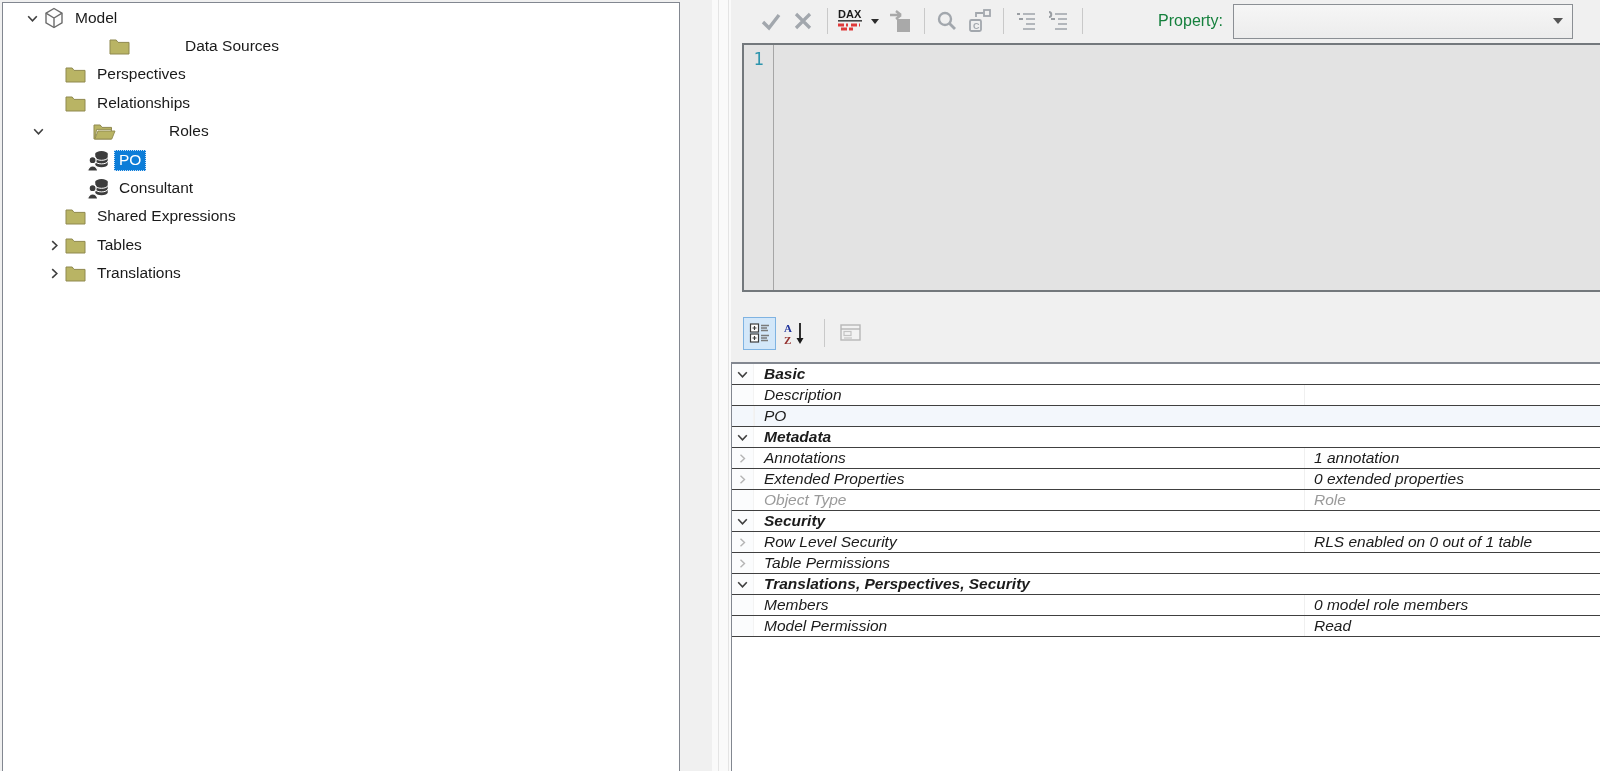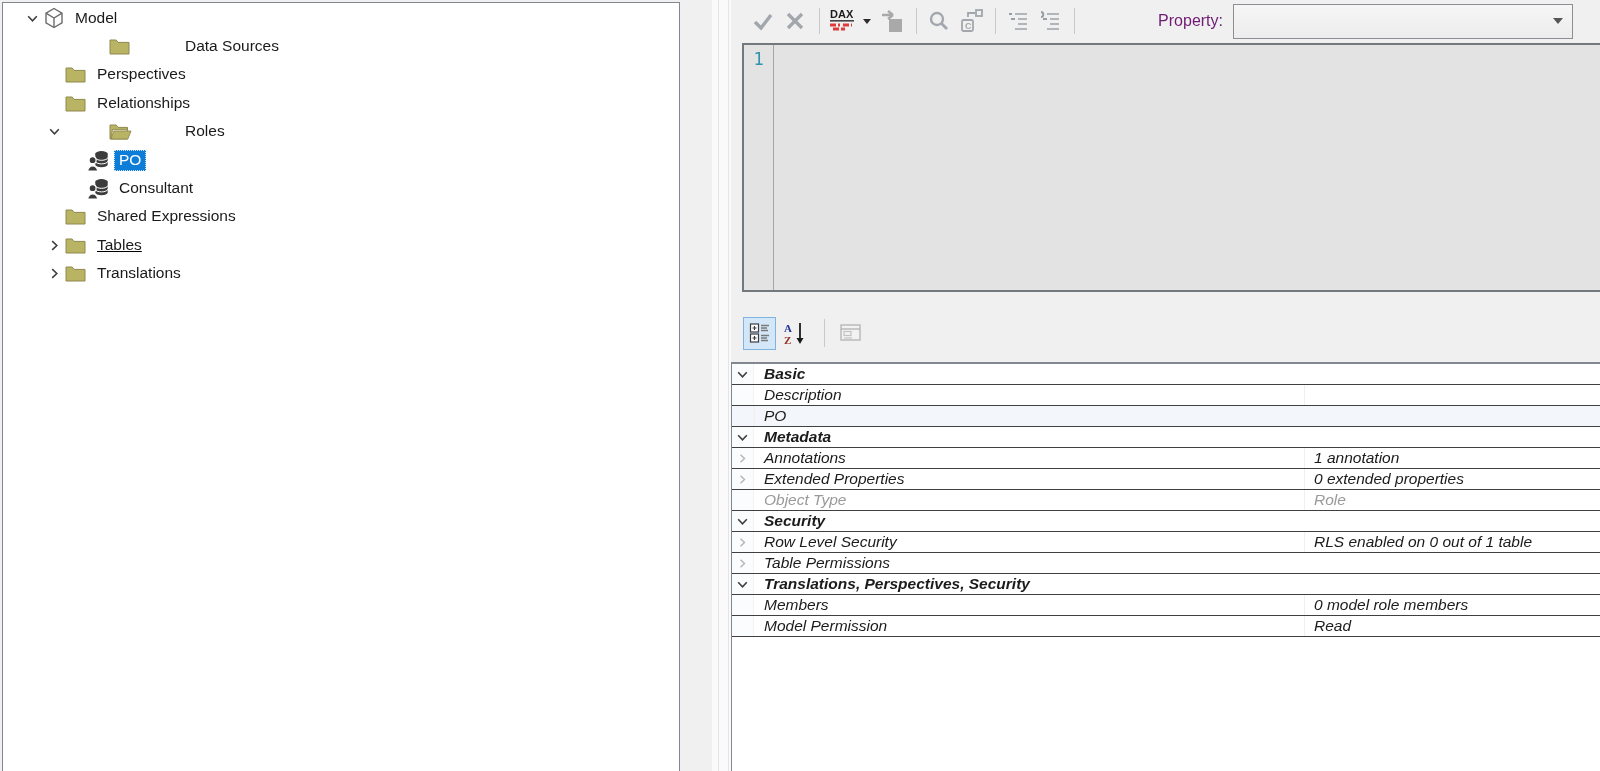--- a/index.html
+++ b/index.html
@@ -20,27 +20,27 @@
 
   
   .splitter { position:absolute; left:712px; top:0; width:19px; height:771px; background:#fafafa; }
   .splitter:before, .splitter:after { content:""; position:absolute; top:0; bottom:0; width:1px; background:#e4e4e4; }
   .splitter:before { left:6px; } .splitter:after { left:16px; }
 
   
   .right-panel { position:absolute; left:731px; top:0; width:869px; height:771px; background:#f0f0f0; }
 
   
-  .ed-toolbar { position:absolute; left:4px; top:0; right:0; height:42px;
+  .ed-toolbar { position:absolute; left:12px; top:0; right:0; height:42px;
                 display:flex; align-items:center; padding-left:13px; }
   .tbtn { width:30px; height:30px; border:none; background:transparent; display:flex;
           align-items:center; justify-content:center; margin-right:2px; flex:none; cursor:default; }
   .tbtn.caret { width:16px; }
   .tsep { width:1px; height:26px; background:#c9c9c9; margin:0 7px; flex:none; }
-  .prop-label { font-size:16px; color:#701a75; margin:0 10px 0 auto; flex:none; }
+  .prop-label { font-size:16px; color:#15803d; margin:0 10px 0 auto; flex:none; }
   .combo { width:340px; height:35px; margin-right:27px; flex:none; border:1px solid #8b8f94;
            background:linear-gradient(#f6f6f6,#ececec); display:flex; align-items:center; position:relative; }
   .combo-value { flex:1; font-size:15px; color:#222; padding-left:6px; }
   .combo-arrow { position:absolute; right:9px; top:13px; width:0; height:0;
                  border-left:5px solid transparent; border-right:5px solid transparent; border-top:6px solid #555; }
 
   
   .editor { position:absolute; left:11px; top:43px; right:0; height:249px;
             background:#e3e3e3; border:2px solid #73787c; border-right:none; display:flex; }
   .gutter { width:30px; border-right:1px solid #a6a6a6; flex:none;
@@ -111,21 +111,21 @@
       </div>
       <div class="tree-row" style="padding-left: 40px;">
         <span class="slot-exp"></span>
         <span class="slot-ico">
           <svg width="21" height="17" viewBox="0 0 21 17">
             <path d="M1 2 h6.2 l1.8 2.4 H20 V16 H1 Z" fill="#b9b464" stroke="#8f894e" stroke-width="1"></path>
           </svg>
         </span>
         <span class="tree-label">Relationships</span>
       </div>
-      <div class="tree-row" style="padding-left: 40px; gap: 44px;">
+      <div class="tree-row" style="padding-left: 24px; gap: 44px;">
         <span class="slot-exp">
           <svg width="15" height="15" viewBox="0 0 15 15">
             <path d="M3.2 5.2 L7.5 9.8 L11.8 5.2" fill="none" stroke="#3f3f3f" stroke-width="1.6"></path>
           </svg>
         </span>
         <span class="slot-ico">
           <svg width="23" height="17" viewBox="0 0 23 17">
             <path d="M1 2 h6.2 l1.8 2.4 H18.5 V16 H1 Z" fill="#b9b464" stroke="#8f894e" stroke-width="1"></path>
             <path d="M3.6 6.4 H18.5 L16.5 14.5 H2 Z" fill="#f4f2dd" stroke="#8f894e" stroke-width=".9"></path>
             <path d="M5 8 H22 L18.8 16 H1.8 Z" fill="#b9b464" stroke="#8f894e" stroke-width=".9"></path>
@@ -161,21 +161,21 @@
       </div>
       <div class="tree-row" style="padding-left: 40px;">
         <span class="slot-exp"></span>
         <span class="slot-ico">
           <svg width="21" height="17" viewBox="0 0 21 17">
             <path d="M1 2 h6.2 l1.8 2.4 H20 V16 H1 Z" fill="#b9b464" stroke="#8f894e" stroke-width="1"></path>
           </svg>
         </span>
         <span class="tree-label">Shared Expressions</span>
       </div>
-      <div class="tree-row" style="padding-left: 40px; text-decoration: underline;">
+      <div class="tree-row" style="padding-left: 40px;">
         <span class="slot-exp">
           <svg width="15" height="15" viewBox="0 0 15 15">
             <path d="M5.2 3.2 L9.8 7.5 L5.2 11.8" fill="none" stroke="#3f3f3f" stroke-width="1.6"></path>
           </svg>
         </span>
         <span class="slot-ico">
           <svg width="21" height="17" viewBox="0 0 21 17">
             <path d="M1 2 h6.2 l1.8 2.4 H20 V16 H1 Z" fill="#b9b464" stroke="#8f894e" stroke-width="1"></path>
           </svg>
         </span>

